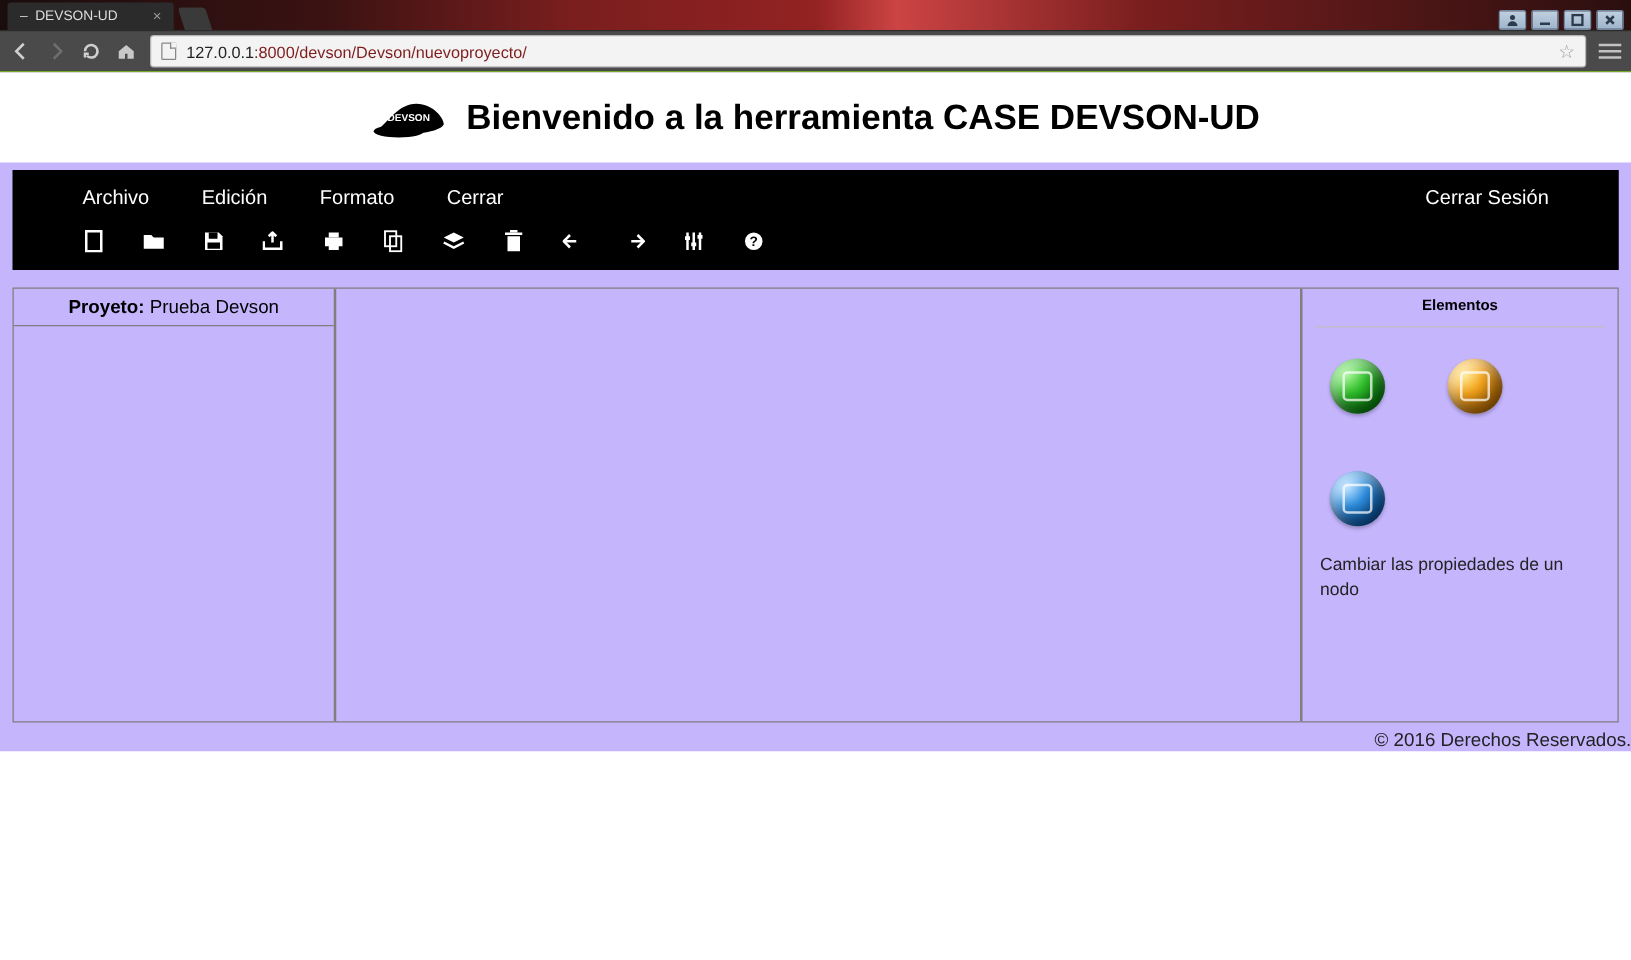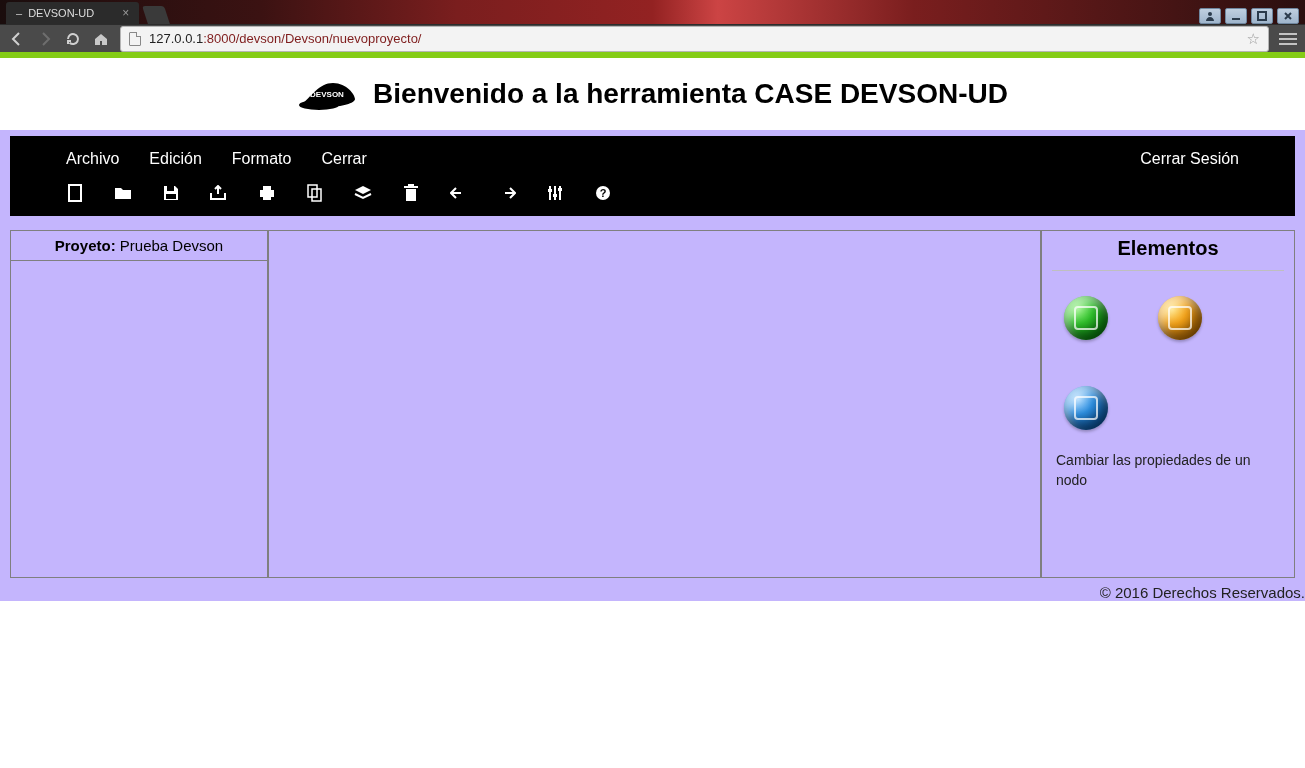--- a/index.html
+++ b/index.html
@@ -7,21 +7,21 @@
 
   
   .titlebar { height: 24px; background: linear-gradient(90deg,#1a0d0d 0%,#3b1212 20%,#7a1e1e 35%,#932222 50%,#c44 55%,#7a1e1e 70%,#2a0f0f 100%); display:flex; align-items:flex-end; }
   .tab { height:22px; background:#2b2b2b; color:#ddd; font-size:11px; display:flex; align-items:center; padding:0 10px; border-top-left-radius:3px; border-top-right-radius:3px; margin-left:6px; position:relative; }
   .tab .dash { margin-right:6px; color:#ccc; }
   .tab .x { margin-left:28px; color:#999; font-size:12px; cursor:pointer; }
   .newtab { width:22px; height:18px; background:#3a3a3a; margin-left:6px; border-top-left-radius:3px; border-top-right-radius:3px; transform: skewX(18deg); }
   .winbtns { margin-left:auto; display:flex; gap:4px; padding:2px 6px 0 0; }
   .winbtn { width:22px; height:16px; background: linear-gradient(#bfcfe0,#9fb5cc); border:1px solid #6f87a0; border-radius:2px; display:flex; align-items:center; justify-content:center; font-size:10px; color:#2b3b4c; cursor:pointer; }
 
-  .addrbar { height:34px; background:#4a4a4a; border-top:1px solid #2c2c2c; border-bottom:6px solid #84cc16; display:flex; align-items:center; padding:0 8px; gap:10px; }
+  .addrbar { height:34px; background:#4a4a4a; border-top:1px solid #2c2c2c; border-bottom:1px solid #84cc16; display:flex; align-items:center; padding:0 8px; gap:10px; }
   .navicon { width:18px; height:18px; display:flex; align-items:center; justify-content:center; color:#c7c7c7; cursor:pointer; }
   .navicon.disabled { color:#6e6e6e; cursor:default; }
   .omnibox { flex:1; height:26px; background:#f3f3f3; border:1px solid #b5b5b5; border-radius:3px; display:flex; align-items:center; padding:0 8px; font-size:13px; color:#333; }
   .omnibox .docicon { width:12px; height:14px; border:1px solid #888; border-radius:1px; margin-right:8px; position:relative; }
   .omnibox .docicon::after{content:"";position:absolute;right:-1px;top:-1px;width:4px;height:4px;border-left:1px solid #888;border-bottom:1px solid #888;background:#f3f3f3;}
   .omnibox .urlhost{color:#222;}
   .omnibox .urlpath{color:#7f1d1d;}
   .omnibox .star{ margin-left:auto; color:#9a9a9a; font-size:15px; }
   .menuicon { width:18px; height:18px; display:flex; flex-direction:column; justify-content:center; gap:3px; cursor:pointer;}
   .menuicon span{height:2px;background:#c2c2c2;width:100%;}
@@ -29,36 +29,36 @@
   .page { background:#c4b5fd; }
 
   
   .welcome { display:flex; align-items:center; justify-content:center; height:72px; background:#fff; }
   .logo { width:72px; height:34px; margin-right:4px; position:relative; }
   .logo .hat { position:absolute; inset:0; }
   .welcome h1 { font-size:28px; font-weight:bold; color:#000; }
 
   
   .appbar { background:#000; color:#fff; padding:10px 0 8px; margin:6px 10px 14px; }
-  .menurow { display:flex; align-items:center; padding:4px 56px 12px; font-size:16px; gap:30px; }
+  .menurow { display:flex; align-items:center; padding:4px 56px 12px; font-size:16px; gap:42px; }
   .menurow .spacer{flex:1;}
   .menurow .menuitem{cursor:pointer;}
   .iconrow { display:flex; align-items:center; padding:4px 56px 6px; gap:30px; color:#fff; }
   .tb { width:18px; height:18px; display:flex; align-items:center; justify-content:center; cursor:pointer; }
 
   
   .workspace { display:flex; margin:0 10px; border:1px solid #7f7f7f; height:348px; }
   .leftpanel { width:258px; border-right:2px solid #7f7f7f; }
   .leftpanel .projhead { text-align:center; padding:6px 4px; border-bottom:1px solid #7f7f7f; font-size:15px; }
   .projhead b{font-weight:bold;}
   .canvaswrap { flex:1; position:relative; overflow:hidden; }
   .canvas { position:absolute; inset:0; overflow:scroll; }
   .canvas-inner{ width:2000px; height:1200px; }
   .rightpanel { width:254px; border-left:2px solid #7f7f7f; padding:0 10px; }
-  .rightpanel h3 { text-align:center; font-size:20px; font-weight:bold; padding:6px 0 10px; }
+  .rightpanel h3 { text-align:center; font-size:12px; font-weight:bold; padding:6px 0 10px; }
   .rightpanel hr { border:0; border-top:1px solid #bfbfbf; margin-bottom:25px; }
   .nodes { display:flex; flex-wrap:wrap; gap:46px 50px; padding:0 12px 20px; }
   .sphere { width:44px; height:44px; border-radius:50%; cursor:pointer; position:relative; box-shadow: inset -6px -8px 12px rgba(0,0,0,.45), inset 6px 8px 10px rgba(255,255,255,.5), 0 2px 3px rgba(0,0,0,.25); }
   .sphere.green { background: radial-gradient(circle at 32% 30%, #8df07a 0%, #2fbf2b 35%, #0d8a12 70%, #075a0a 100%); }
   .sphere.orange{ background: radial-gradient(circle at 32% 30%, #ffe27a 0%, #f3a21a 35%, #cb7a06 70%, #7d4b03 100%); }
   .sphere.blue  { background: radial-gradient(circle at 32% 30%, #a8d8ff 0%, #2e8fe0 35%, #0f5fae 70%, #083762 100%); }
   .sphere .glyph{position:absolute;top:10px;left:10px;right:10px;bottom:10px;border:2px solid rgba(255,255,255,.85);border-radius:4px;opacity:.85;}
   .hint { font-size:14px; color:#222; line-height:1.45; padding:0 4px; }
 
   .footer { text-align:right; font-size:15px; color:#222; padding:6px 0 0; }

